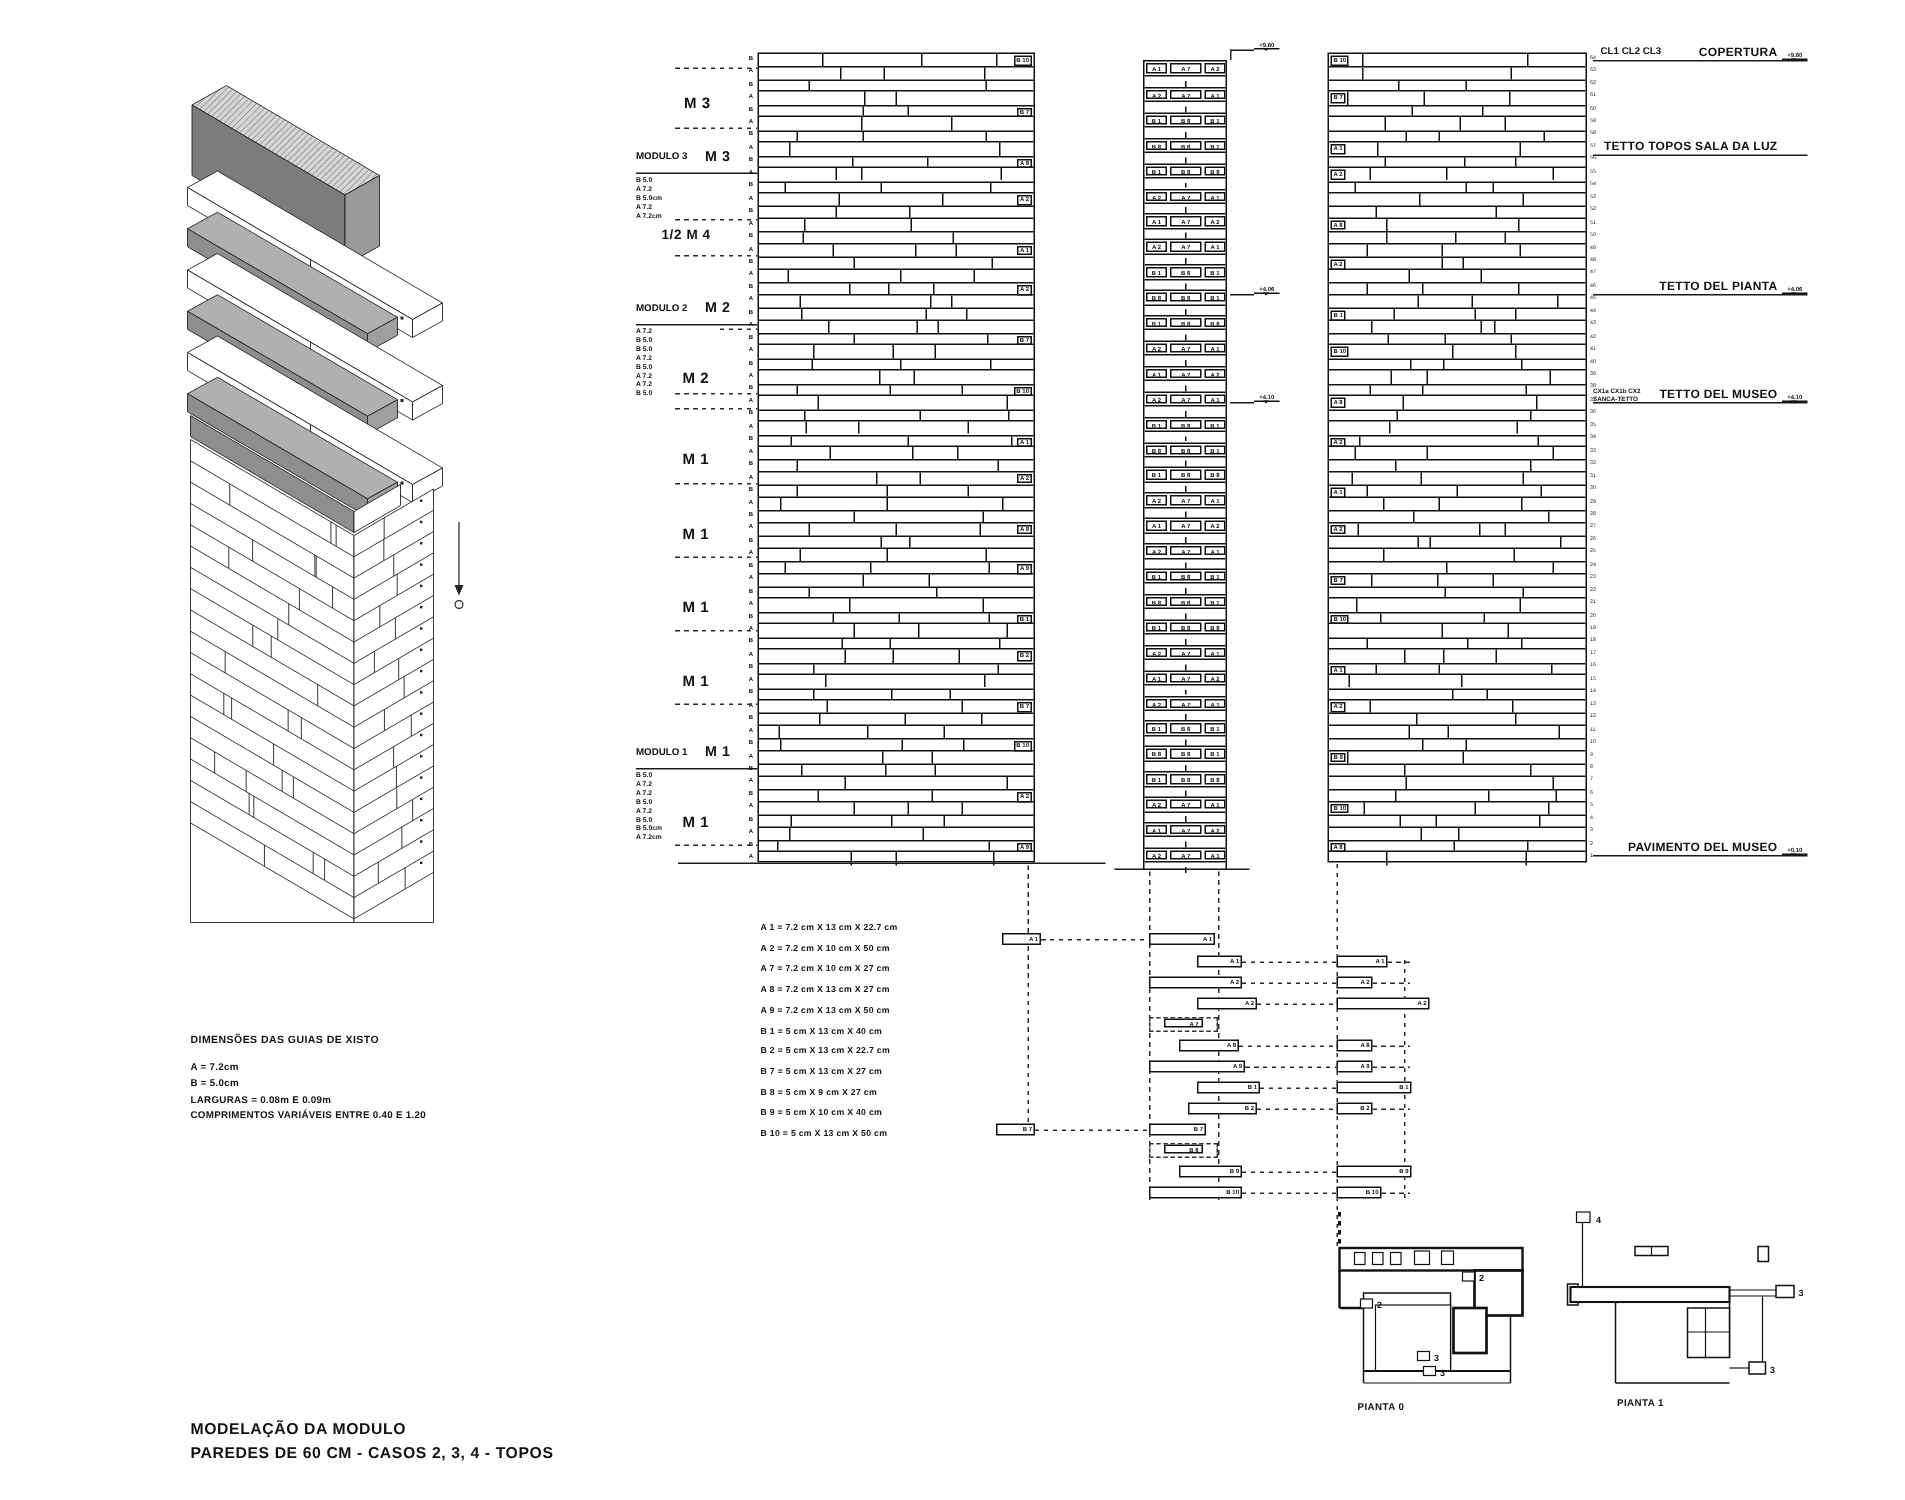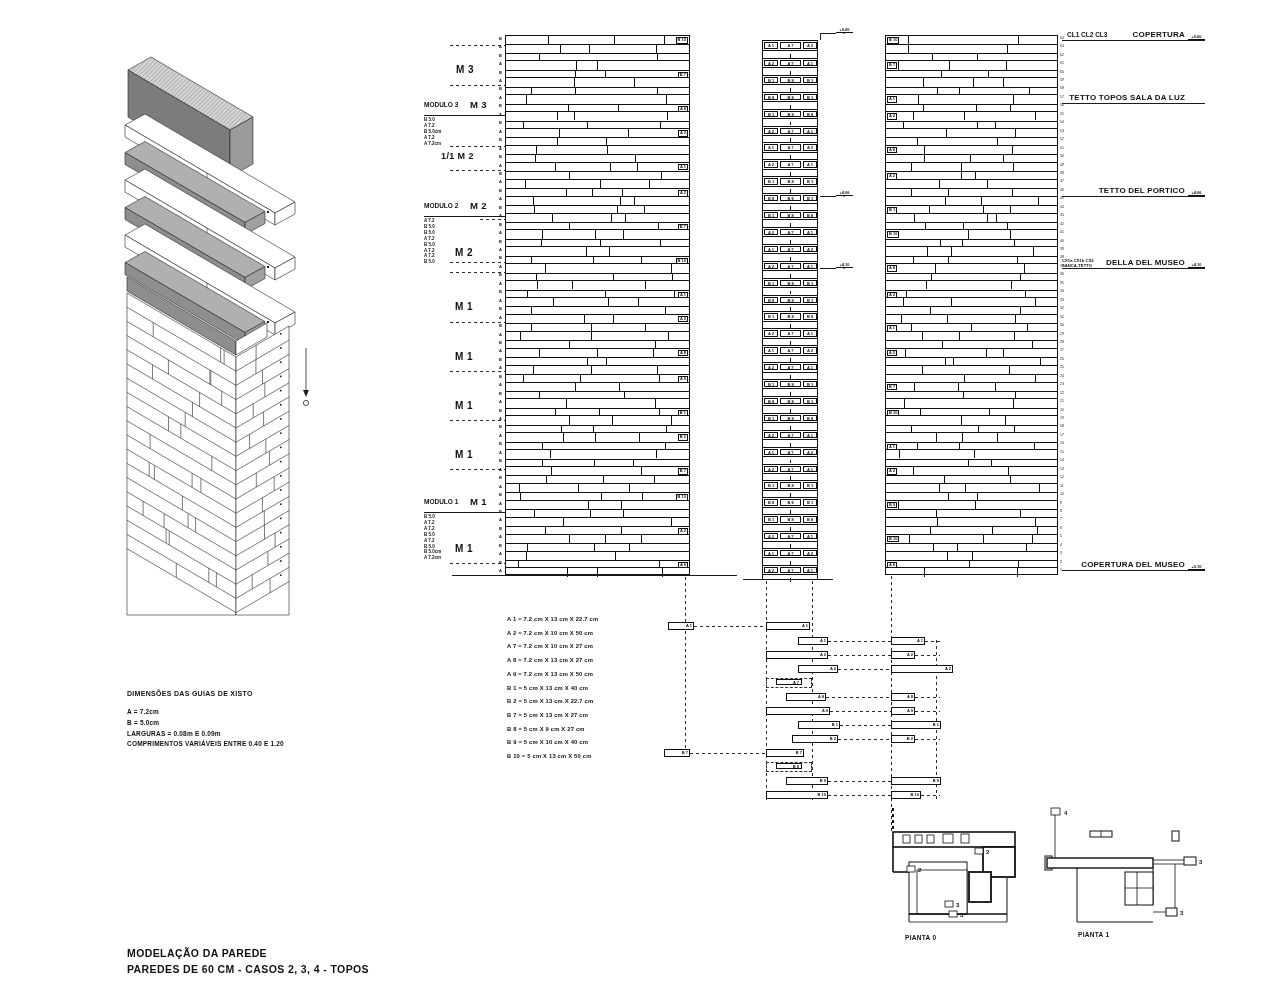--- a/index.html
+++ b/index.html
@@ -179,21 +179,21 @@
     </svg>
 
   <svg id="arrow" style="left:299px;top:348px" width="14" height="62" viewBox="0 0 14 62">
     <line x1="7" y1="0" x2="7" y2="42" stroke="#222" stroke-width="0.8"></line>
     <polygon points="4,42 10,42 7,49" fill="#222"></polygon>
     <circle cx="7" cy="55" r="2.6" fill="none" stroke="#222" stroke-width="0.8"></circle>
   </svg>
 
   <div id="modules">
       <div class="mbig" style="left: 456px; top: 64px; font-size: 10px;">M 3</div>
-      <div class="mbig" style="left: 441px; top: 151px; font-size: 9px;">1/1 M 2</div>
+      <div class="mbig" style="left: 441px; top: 151px; font-size: 9px;">1/2 M 4</div>
       <div class="mbig" style="left: 455px; top: 247px; font-size: 10px;">M 2</div>
       <div class="mbig" style="left: 455px; top: 301px; font-size: 10px;">M 1</div>
       <div class="mbig" style="left: 455px; top: 351px; font-size: 10px;">M 1</div>
       <div class="mbig" style="left: 455px; top: 400px; font-size: 10px;">M 1</div>
       <div class="mbig" style="left: 455px; top: 449px; font-size: 10px;">M 1</div>
       <div class="mbig" style="left: 455px; top: 543px; font-size: 10px;">M 1</div>
       <div class="msmall" style="left: 424px; top: 101px;">MODULO 3</div>
       <div class="mbig" style="left: 470px; top: 99px; font-size: 9.5px;">M 3</div>
       <div class="hline" style="left: 424px; top: 115px; width: 84px;"></div>
       <div class="mlist" style="left: 424px; top: 117px;">
@@ -248,29 +248,29 @@
   <div id="stackM"></div>
   <div id="stackR"></div>
   <div id="levels">
       <div class="hline" style="left: 1062px; top: 40px; width: 143px;"></div>
       <div class="lvl" style="right: 85px; top: 30px; text-align: right;">COPERTURA</div>
       <div class="flag" style="left: 1188px; top: 34px;">+9.60</div>
       <div class="pre" style="left: 1067px; top: 31px; font-size: 6.5px;">CL1  CL2  CL3</div>
       <div class="hline" style="left: 1062px; top: 103px; width: 143px;"></div>
       <div class="lvl" style="right: 85px; top: 93px;">TETTO TOPOS SALA DA LUZ</div>
       <div class="hline" style="left: 1062px; top: 196px; width: 143px;"></div>
-      <div class="lvl" style="right: 85px; top: 186px;">TETTO DEL PORTICO</div>
+      <div class="lvl" style="right: 85px; top: 186px;">TETTO DEL PIANTA</div>
       <div class="flag" style="left: 1188px; top: 190px;">+4.06</div>
       <div class="hline" style="left: 1062px; top: 268px; width: 143px;"></div>
-      <div class="lvl" style="right: 85px; top: 258px;">DELLA DEL MUSEO</div>
+      <div class="lvl" style="right: 85px; top: 258px;">TETTO DEL MUSEO</div>
       <div class="flag" style="left: 1188px; top: 262px;">+4.10</div>
       <div class="pre" style="left: 1062px; top: 259px; font-size: 4.2px; line-height: 4.5px;">CX1a  CX1b  CX2</div>
       <div class="pre" style="left: 1062px; top: 264px; font-size: 4.2px; line-height: 4.5px;">SANCA-TETTO</div>
       <div class="hline" style="left: 1062px; top: 570px; width: 143px;"></div>
-      <div class="lvl" style="right: 85px; top: 560px;">COPERTURA DEL MUSEO</div>
+      <div class="lvl" style="right: 85px; top: 560px;">PAVIMENTO DEL MUSEO</div>
       <div class="flag" style="left: 1188px; top: 564px;">+0.10</div>
     </div>
   <div id="legend">
       <div class="legend-item" style="left: 507px; top: 616px;">A 1 = 7.2 cm X 13 cm X 22.7 cm</div>
       <div class="legend-item" style="left: 507px; top: 629.7px;">A 2 = 7.2 cm X 10 cm X 50 cm</div>
       <div class="legend-item" style="left: 507px; top: 643.4px;">A 7 = 7.2 cm X 10 cm X 27 cm</div>
       <div class="legend-item" style="left: 507px; top: 657.1px;">A 8 = 7.2 cm X 13 cm X 27 cm</div>
       <div class="legend-item" style="left: 507px; top: 670.8px;">A 9 = 7.2 cm X 13 cm X 50 cm</div>
       <div class="legend-item" style="left: 507px; top: 684.5px;">B 1 = 5 cm X 13 cm X 40 cm</div>
       <div class="legend-item" style="left: 507px; top: 698.2px;">B 2 = 5 cm X 13 cm X 22.7 cm</div>
@@ -434,21 +434,21 @@
 
   <div id="dims">
     <div class="note-title" style="left:127px;top:690px">DIMENSÕES DAS GUIAS DE XISTO</div>
   <div class="note-line" style="left: 127px; top: 708px;">A = 7.2cm</div>
       <div class="note-line" style="left: 127px; top: 718.8px;">B = 5.0cm</div>
       <div class="note-line" style="left: 127px; top: 729.6px;">LARGURAS = 0.08m  E 0.09m</div>
       <div class="note-line" style="left: 127px; top: 740.4px;">COMPRIMENTOS VARIÁVEIS ENTRE 0.40 E 1.20</div>
     </div>
 
   <div id="titleblock">
-    <div class="t1" style="left:127px;top:947px">MODELAÇÃO DA PAREDE</div>
+    <div class="t1" style="left:127px;top:947px">MODELAÇÃO DA MODULO</div>
     <div class="t1" style="left:127px;top:963px">PAREDES DE 60 CM  - CASOS  2, 3, 4 - TOPOS</div>
   </div>
 <div class="stack" style="left: 505px; top: 35px; width: 185px; height: 540px;">
       <div class="crow first" style="top: 0px; height: 7.5px;">
         <div class="tick" style="left: 22.8%;"></div>
         <div class="tick" style="left: 59.1%;"></div>
         <div class="tick" style="left: 86.6%;"></div>
         <div class="pbox" style="right: 1px;">B 10</div>
       </div>
       <div class="crow" style="top: 7.5px; height: 9.4px;">

